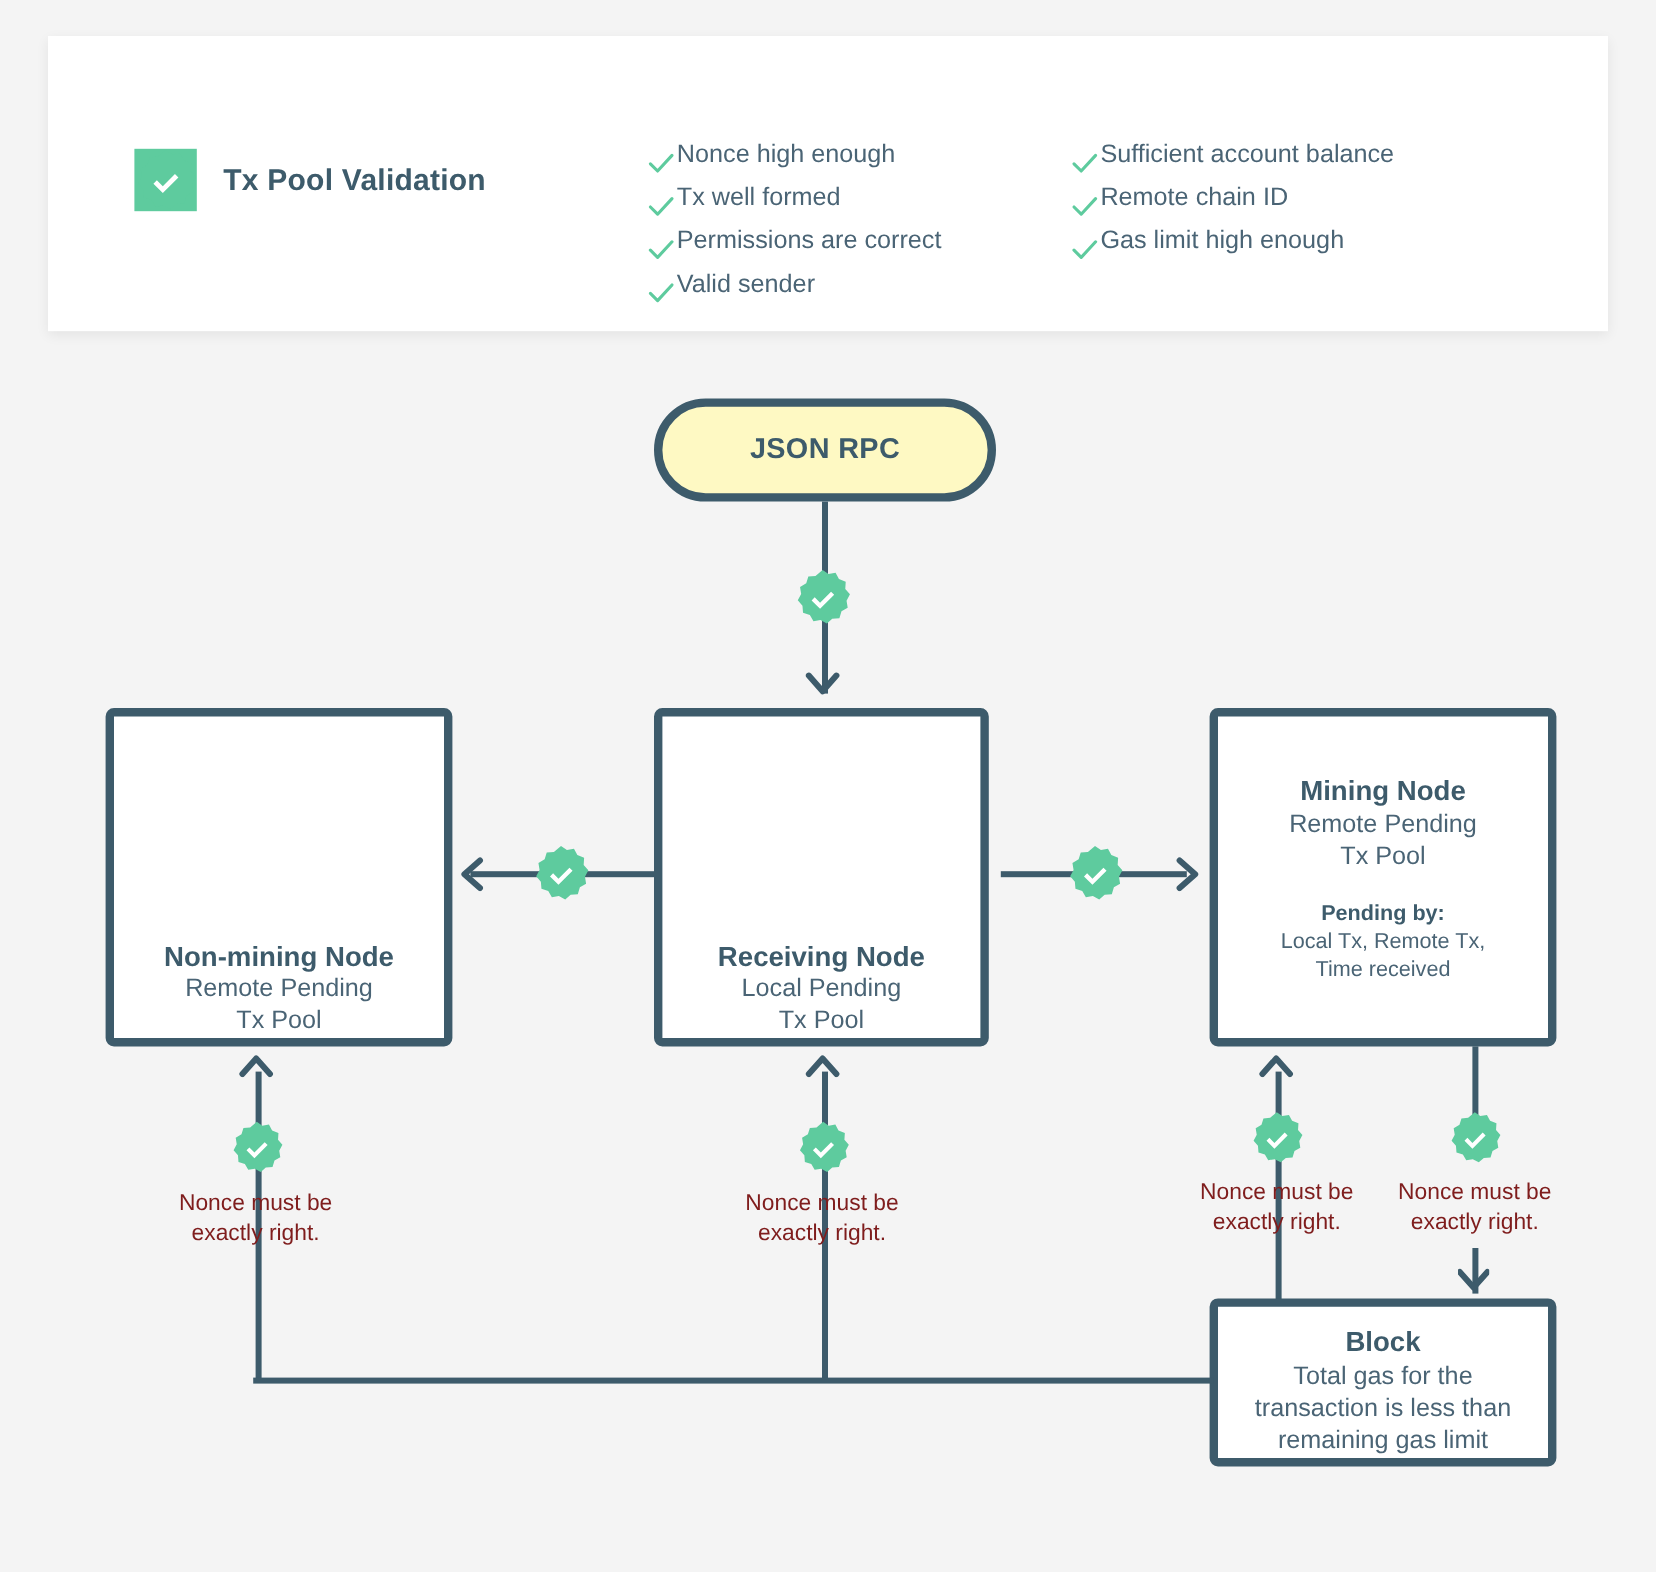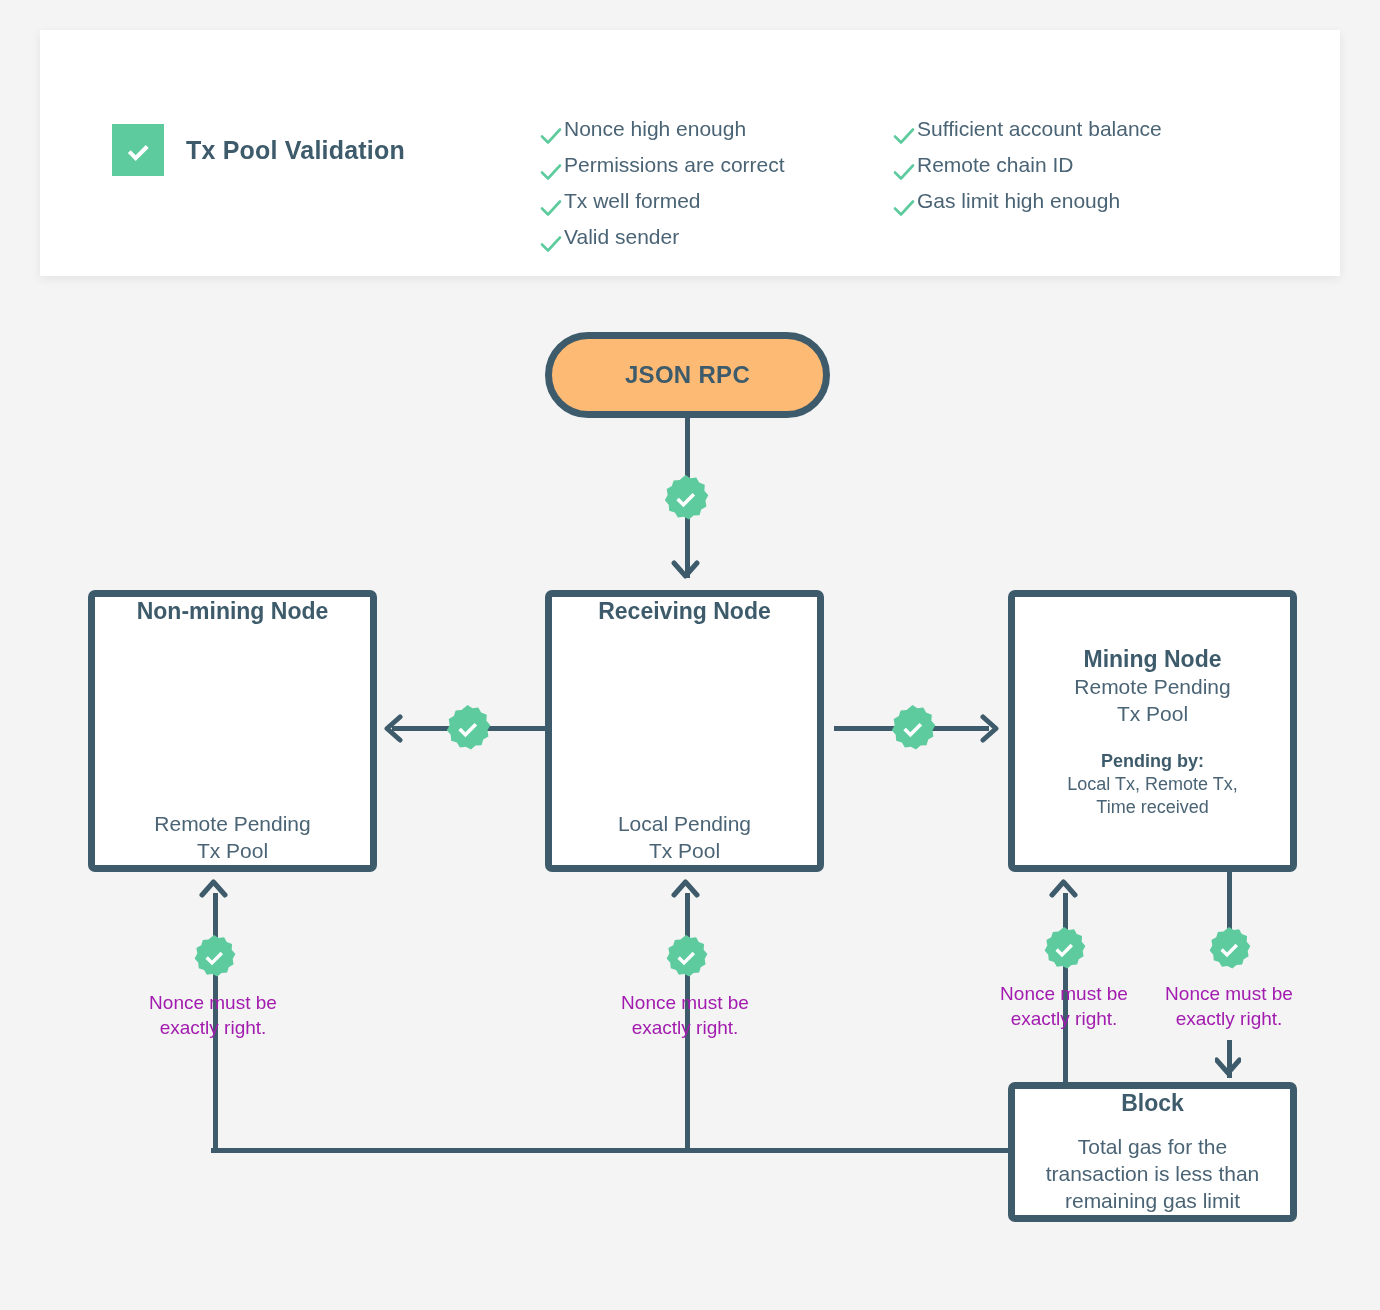--- a/index.html
+++ b/index.html
@@ -40,42 +40,42 @@
   .chk-mark{width:22px;flex:0 0 22px;display:flex;align-items:center;justify-content:center;}
   .chk-label{font-size:21px;color:#4a6475;white-space:nowrap;line-height:1;}
 
   
   .node-box{
     position:absolute;
     background:#fff;
     border:7px solid #3d5b6b;
     border-radius:7px;
     box-sizing:border-box;
-    display:flex;flex-direction:column;align-items:center;justify-content:space-between;
+    display:flex;flex-direction:column;align-items:center;justify-content:flex-end;
     text-align:center;
   }
   .node-title{font-size:23px;font-weight:bold;color:#3d5b6b;line-height:1.25;}
   .node-sub{font-size:21px;color:#4a6475;line-height:1.28;margin-top:0;}
   .node-sub2{font-size:18px;color:#4a6475;line-height:1.3;margin-top:22px;}
   .node-sub2 b{font-weight:bold;color:#3d5b6b;display:block;}
 
   .pill{
-    position:absolute;background:#fdba74;border:7px solid #3d5b6b;border-radius:60px;
+    position:absolute;background:#fef9c3;border:7px solid #3d5b6b;border-radius:60px;
     box-sizing:border-box;display:flex;align-items:center;justify-content:center;text-align:right;
   }
   .pill-label{font-size:24px;font-weight:bold;color:#3d5b6b;letter-spacing:.3px;}
 
   .line-v{position:absolute;width:5px;background:#3d5b6b;}
   .line-h{position:absolute;height:5px;background:#3d5b6b;}
 
   .arrow{position:absolute;}
   .badge-abs{position:absolute;}
 
   .caption{
-    position:absolute;text-align:center;font-size:19px;color:#a21caf;line-height:1.32;
+    position:absolute;text-align:center;font-size:19px;color:#7f1d1d;line-height:1.32;
   }
 </style>
 </head>
 <body>
 
 <div id="stage">
 
   <div class="card">
 
     <div class="card-title-wrap">
@@ -96,29 +96,29 @@
             </svg>
         </span>
         <span class="chk-label">Nonce high enough</span>
       </div>
       <div class="chk-row">
         <span class="chk-mark">
           <svg width="22" height="18" viewBox="0 0 22 18">
               <path d="M2 9.5 L8 15.5 L20 2.5" fill="none" stroke="#5ecb9e" stroke-width="2.6" stroke-linecap="round" stroke-linejoin="round"></path>
             </svg>
         </span>
+        <span class="chk-label">Tx well formed</span>
+      </div>
+      <div class="chk-row">
+        <span class="chk-mark">
+          <svg width="22" height="18" viewBox="0 0 22 18">
+              <path d="M2 9.5 L8 15.5 L20 2.5" fill="none" stroke="#5ecb9e" stroke-width="2.6" stroke-linecap="round" stroke-linejoin="round"></path>
+            </svg>
+        </span>
         <span class="chk-label">Permissions are correct</span>
-      </div>
-      <div class="chk-row">
-        <span class="chk-mark">
-          <svg width="22" height="18" viewBox="0 0 22 18">
-              <path d="M2 9.5 L8 15.5 L20 2.5" fill="none" stroke="#5ecb9e" stroke-width="2.6" stroke-linecap="round" stroke-linejoin="round"></path>
-            </svg>
-        </span>
-        <span class="chk-label">Tx well formed</span>
       </div>
       <div class="chk-row">
         <span class="chk-mark">
           <svg width="22" height="18" viewBox="0 0 22 18">
               <path d="M2 9.5 L8 15.5 L20 2.5" fill="none" stroke="#5ecb9e" stroke-width="2.6" stroke-linecap="round" stroke-linejoin="round"></path>
             </svg>
         </span>
         <span class="chk-label">Valid sender</span>
       </div>
     </div>

